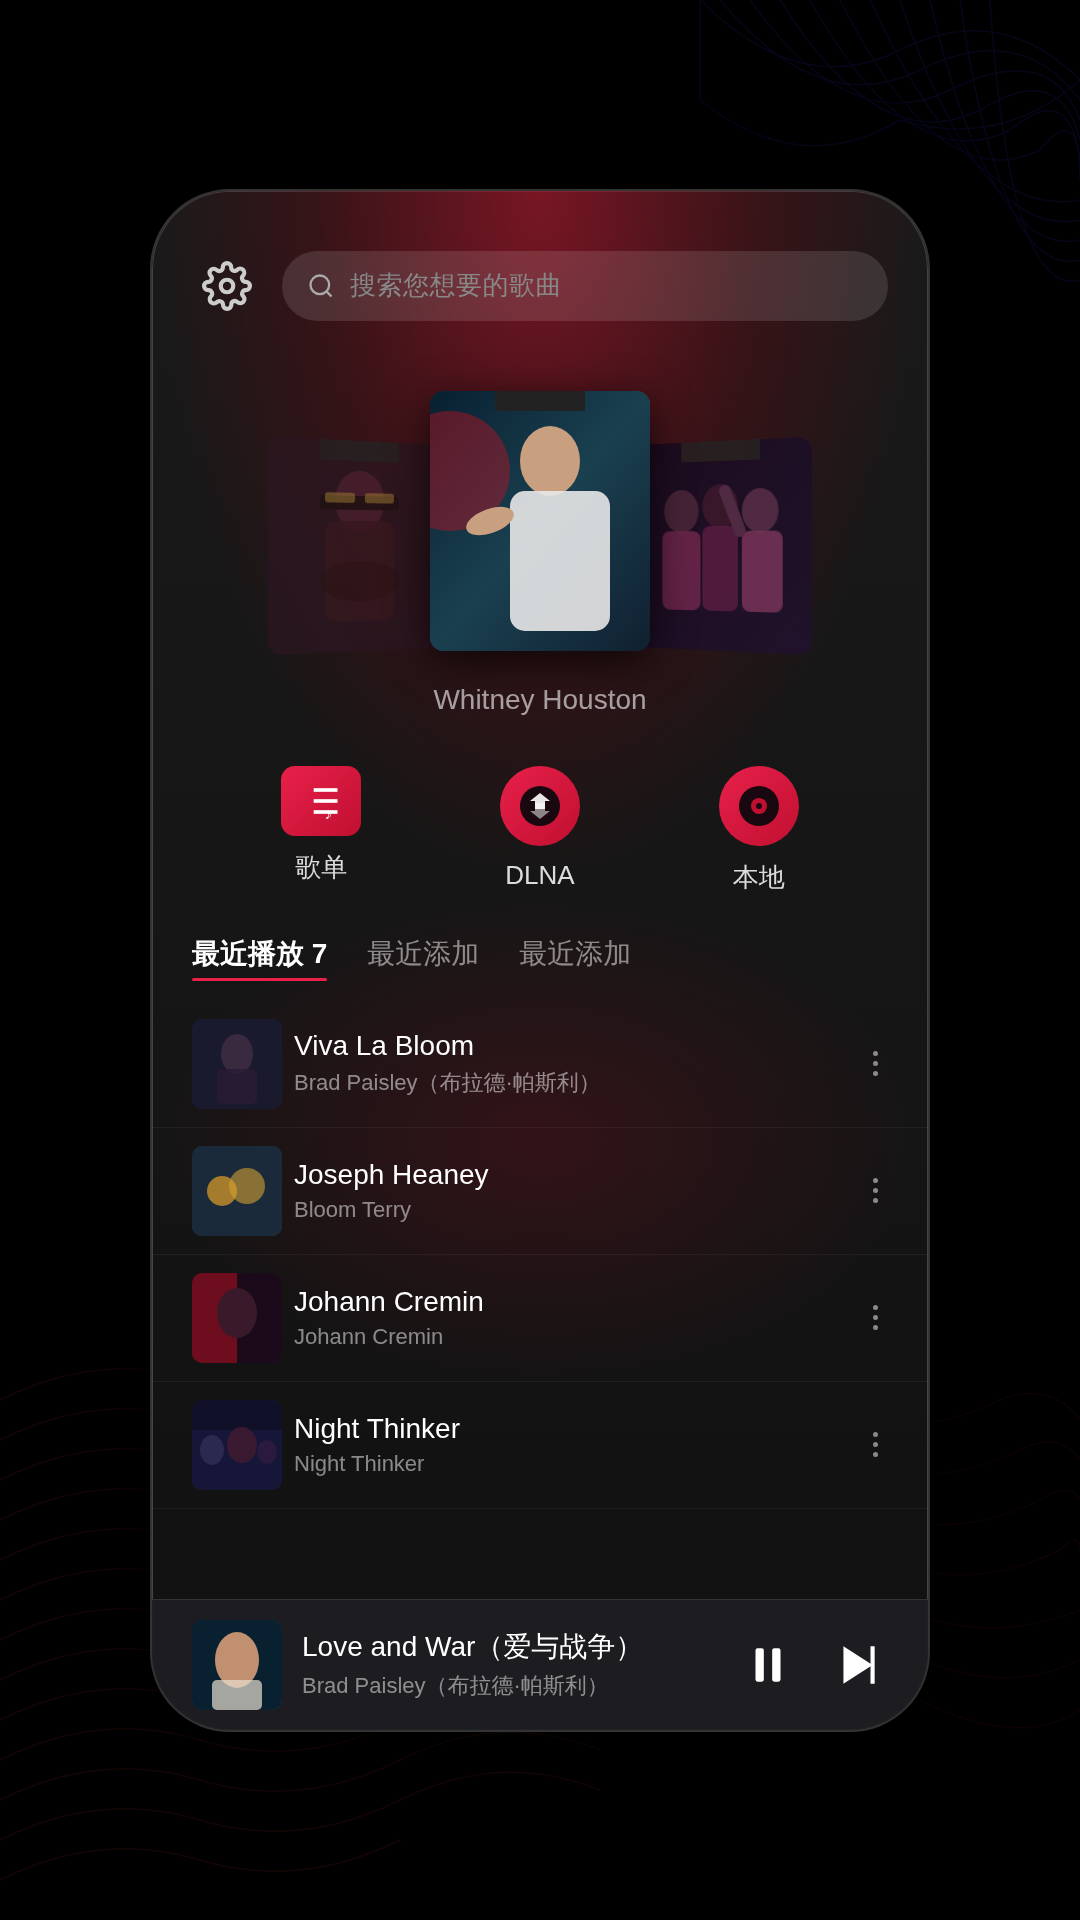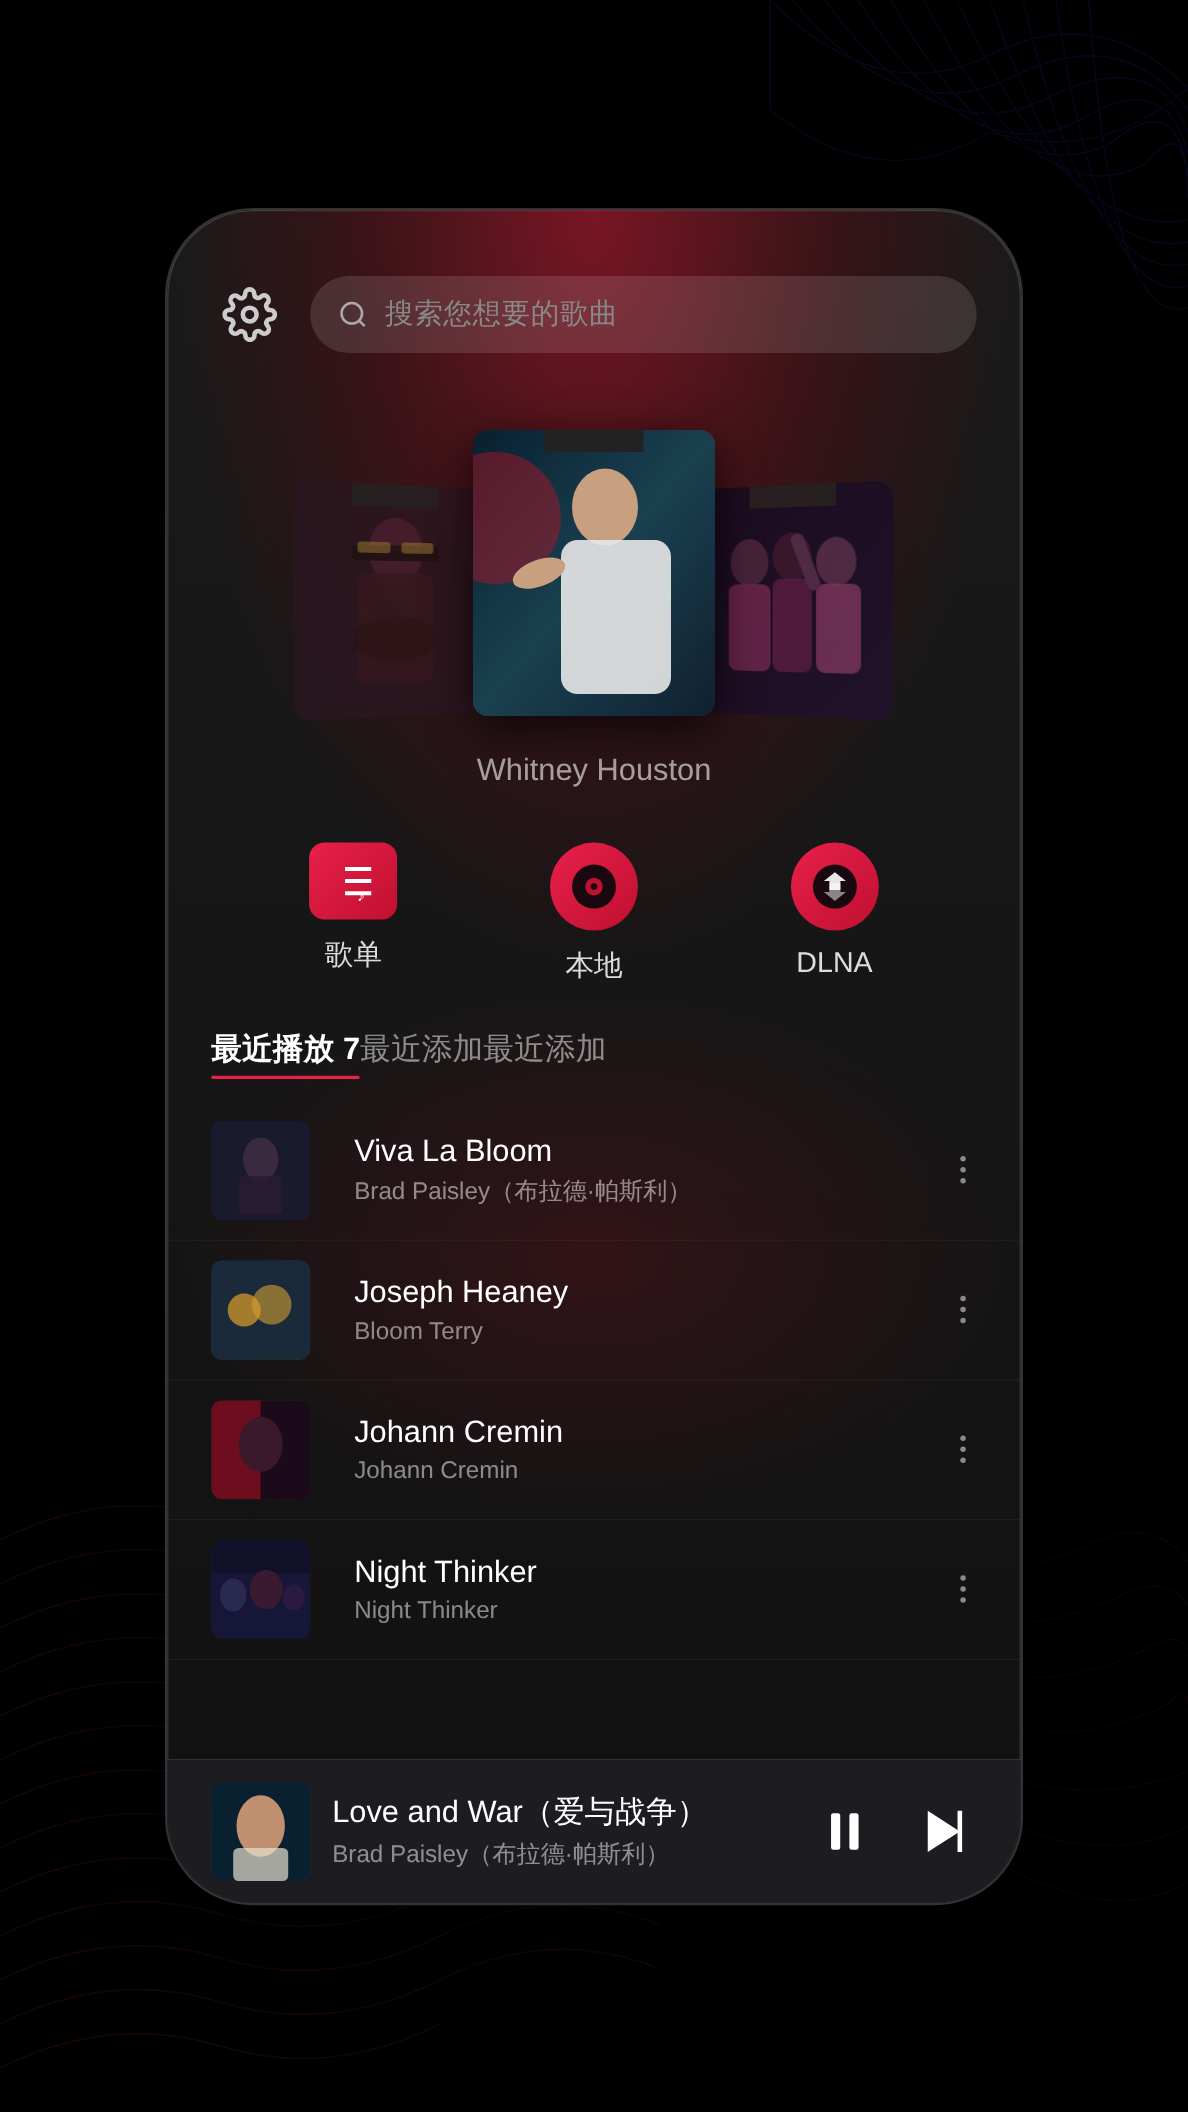--- a/index.html
+++ b/index.html
@@ -228,20 +228,21 @@
     .nav-label {
       color: rgba(255,255,255,0.85);
       font-size: 26px;
     }
 
     
     .tabs {
       display: flex;
       align-items: center;
       padding: 10px 40px 20px;
+      gap: 40px;
     }
     .tab-item {
       font-size: 28px;
       color: rgba(255,255,255,0.5);
       cursor: pointer;
       padding-bottom: 8px;
       position: relative;
     }
     .tab-item.active {
       color: #fff;
@@ -260,21 +261,21 @@
 
     
     .song-list {
       flex: 1;
       overflow: hidden;
     }
     .song-item {
       display: flex;
       align-items: center;
       padding: 18px 40px;
-      gap: 40px;
+      gap: 12px;
       border-bottom: 1px solid rgba(255,255,255,0.05);
     }
     .song-thumb {
       width: 90px;
       height: 90px;
       border-radius: 10px;
       flex-shrink: 0;
       overflow: hidden;
     }
     .thumb-1 { background: linear-gradient(135deg, #1a1a2e, #2a1a3e, #3a2a1e); }
@@ -515,37 +516,37 @@
             <text x="14" y="22" fill="#fff" stroke="none" font-size="8">♪</text>
           </svg>
         </div>
         <span class="nav-label">歌单</span>
       </div>
 
       <div class="nav-item">
         <div class="nav-icon-circle">
           <svg width="50" height="50" viewBox="0 0 50 50">
             <circle cx="25" cy="25" r="20" fill="#1a0810" stroke="none"></circle>
-            <circle cx="25" cy="25" r="8" fill="#c01030"></circle>
-            <circle cx="25" cy="25" r="3" fill="#1a0810"></circle>
-          </svg>
-        </div>
-        <span class="nav-label">本地</span>
+
+            <path d="M15 20 L25 12 L35 20 L30 20 L30 28 L20 28 L20 20 Z" fill="#fff" opacity="0.9"></path>
+            <path d="M15 30 L25 38 L35 30 L30 30 L30 22 L20 22 L20 30 Z" fill="#fff" opacity="0.5"></path>
+          </svg>
+        </div>
+        <span class="nav-label">DLNA</span>
       </div>
 
       <div class="nav-item">
         <div class="nav-icon-circle">
           <svg width="50" height="50" viewBox="0 0 50 50">
             <circle cx="25" cy="25" r="20" fill="#1a0810" stroke="none"></circle>
-
-            <path d="M15 20 L25 12 L35 20 L30 20 L30 28 L20 28 L20 20 Z" fill="#fff" opacity="0.9"></path>
-            <path d="M15 30 L25 38 L35 30 L30 30 L30 22 L20 22 L20 30 Z" fill="#fff" opacity="0.5"></path>
-          </svg>
-        </div>
-        <span class="nav-label">DLNA</span>
+            <circle cx="25" cy="25" r="8" fill="#c01030"></circle>
+            <circle cx="25" cy="25" r="3" fill="#1a0810"></circle>
+          </svg>
+        </div>
+        <span class="nav-label">本地</span>
       </div>
     </div>
 
     <div class="tabs">
       <div class="tab-item active"><span>最近播放 7</span></div>
       <div class="tab-item">
         <span>最近添加</span>
       </div>
       <div class="tab-item">
         <span>最近添加</span>

